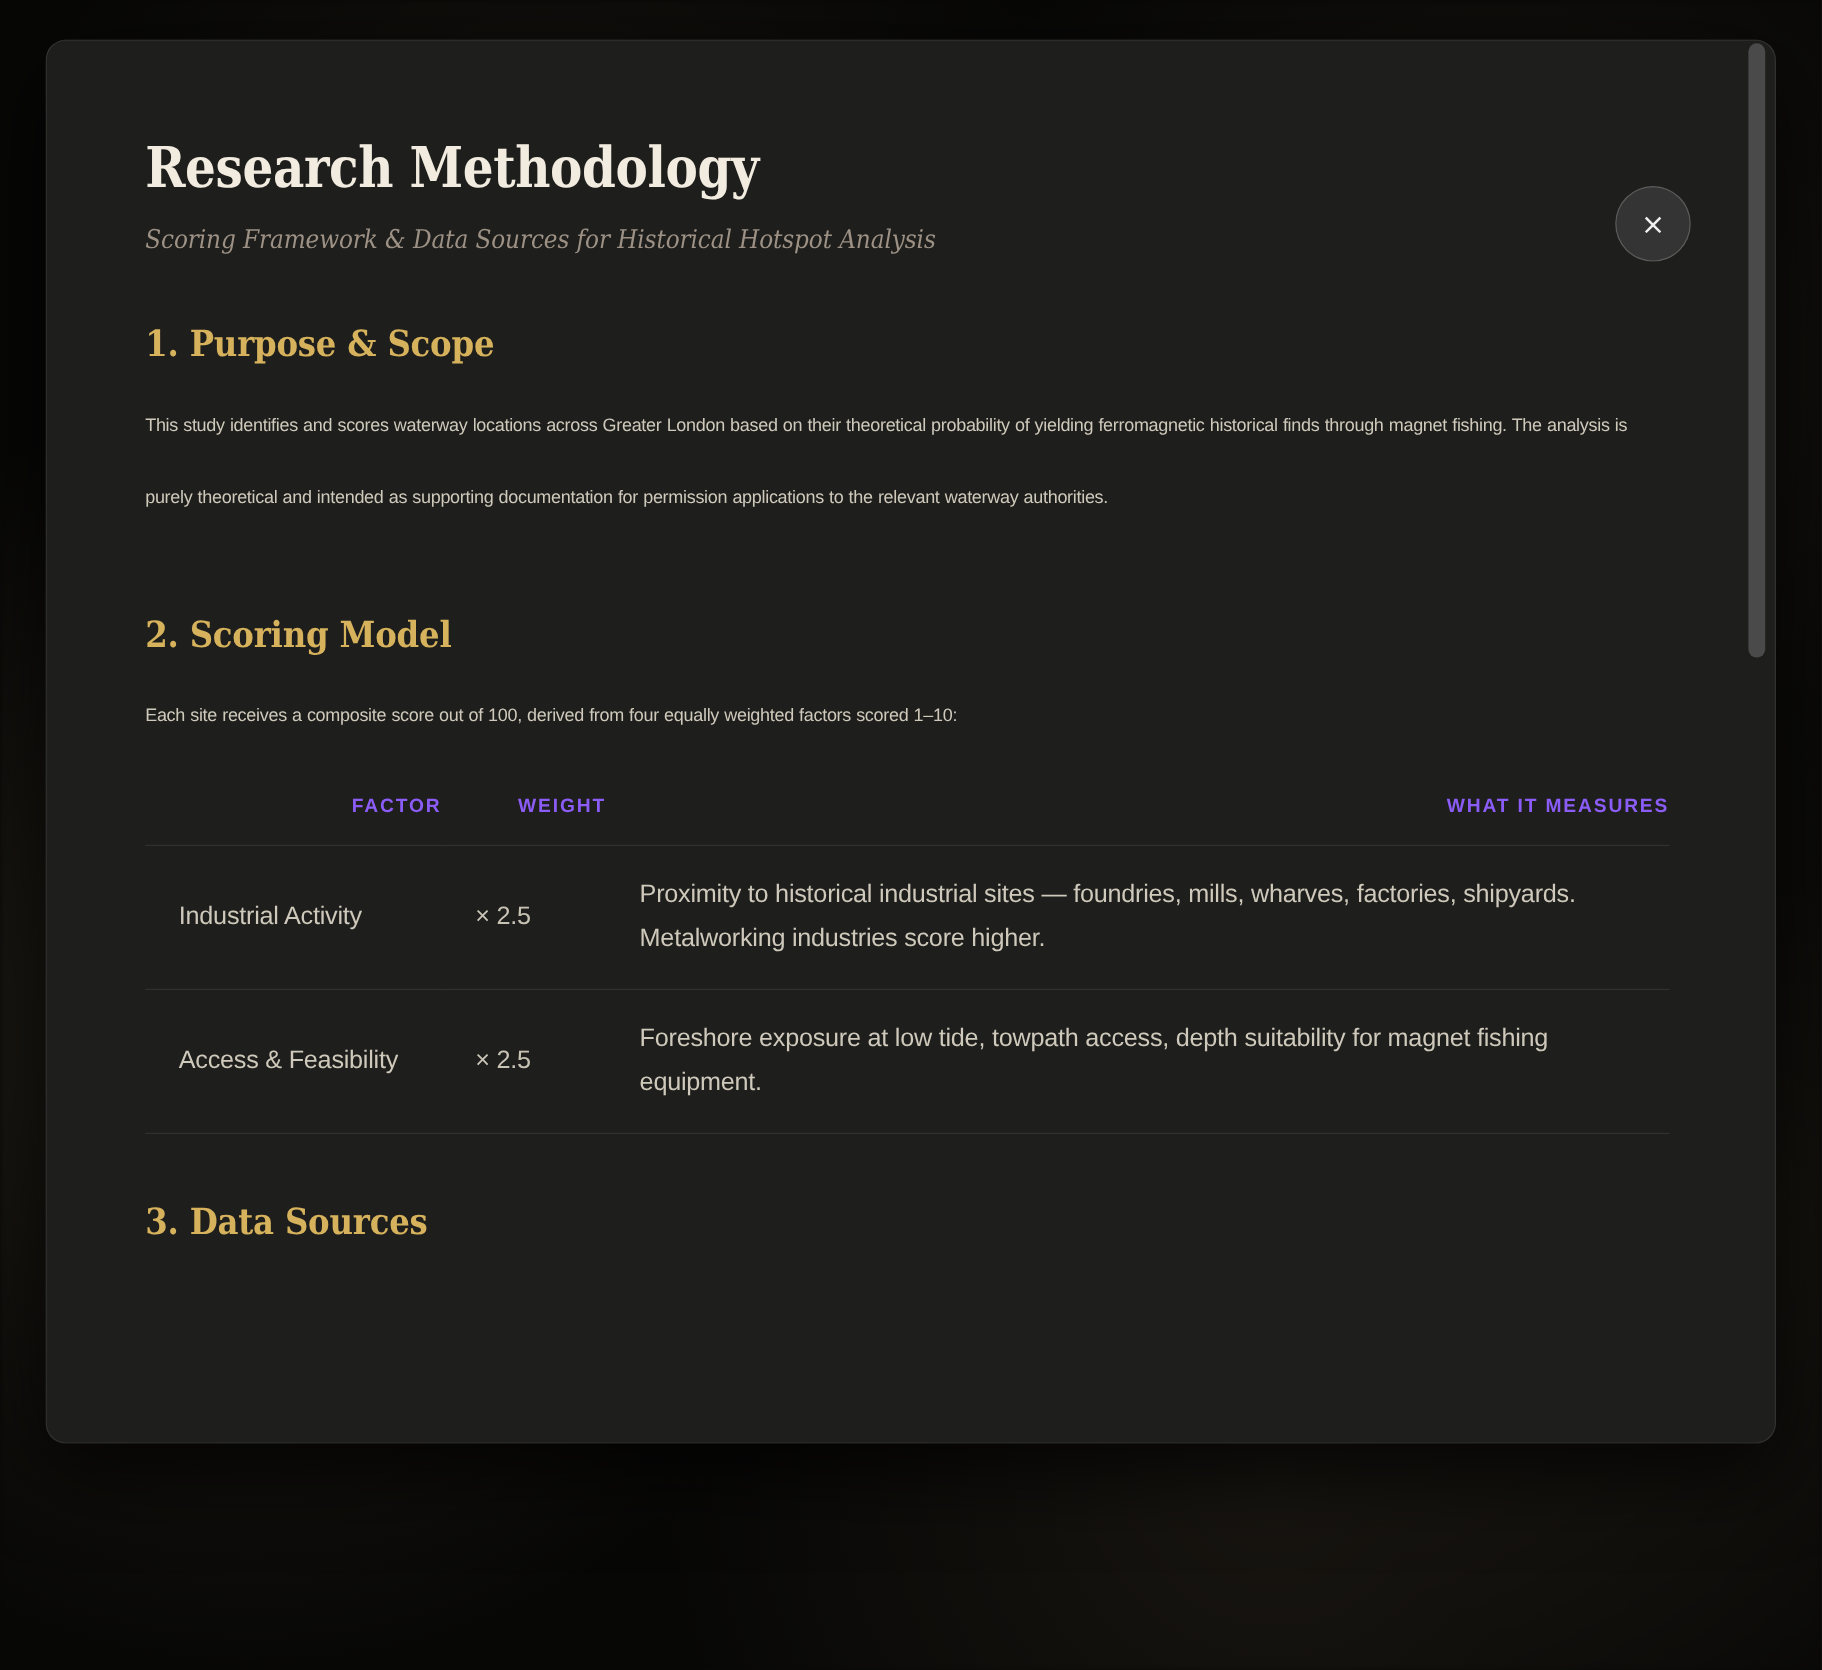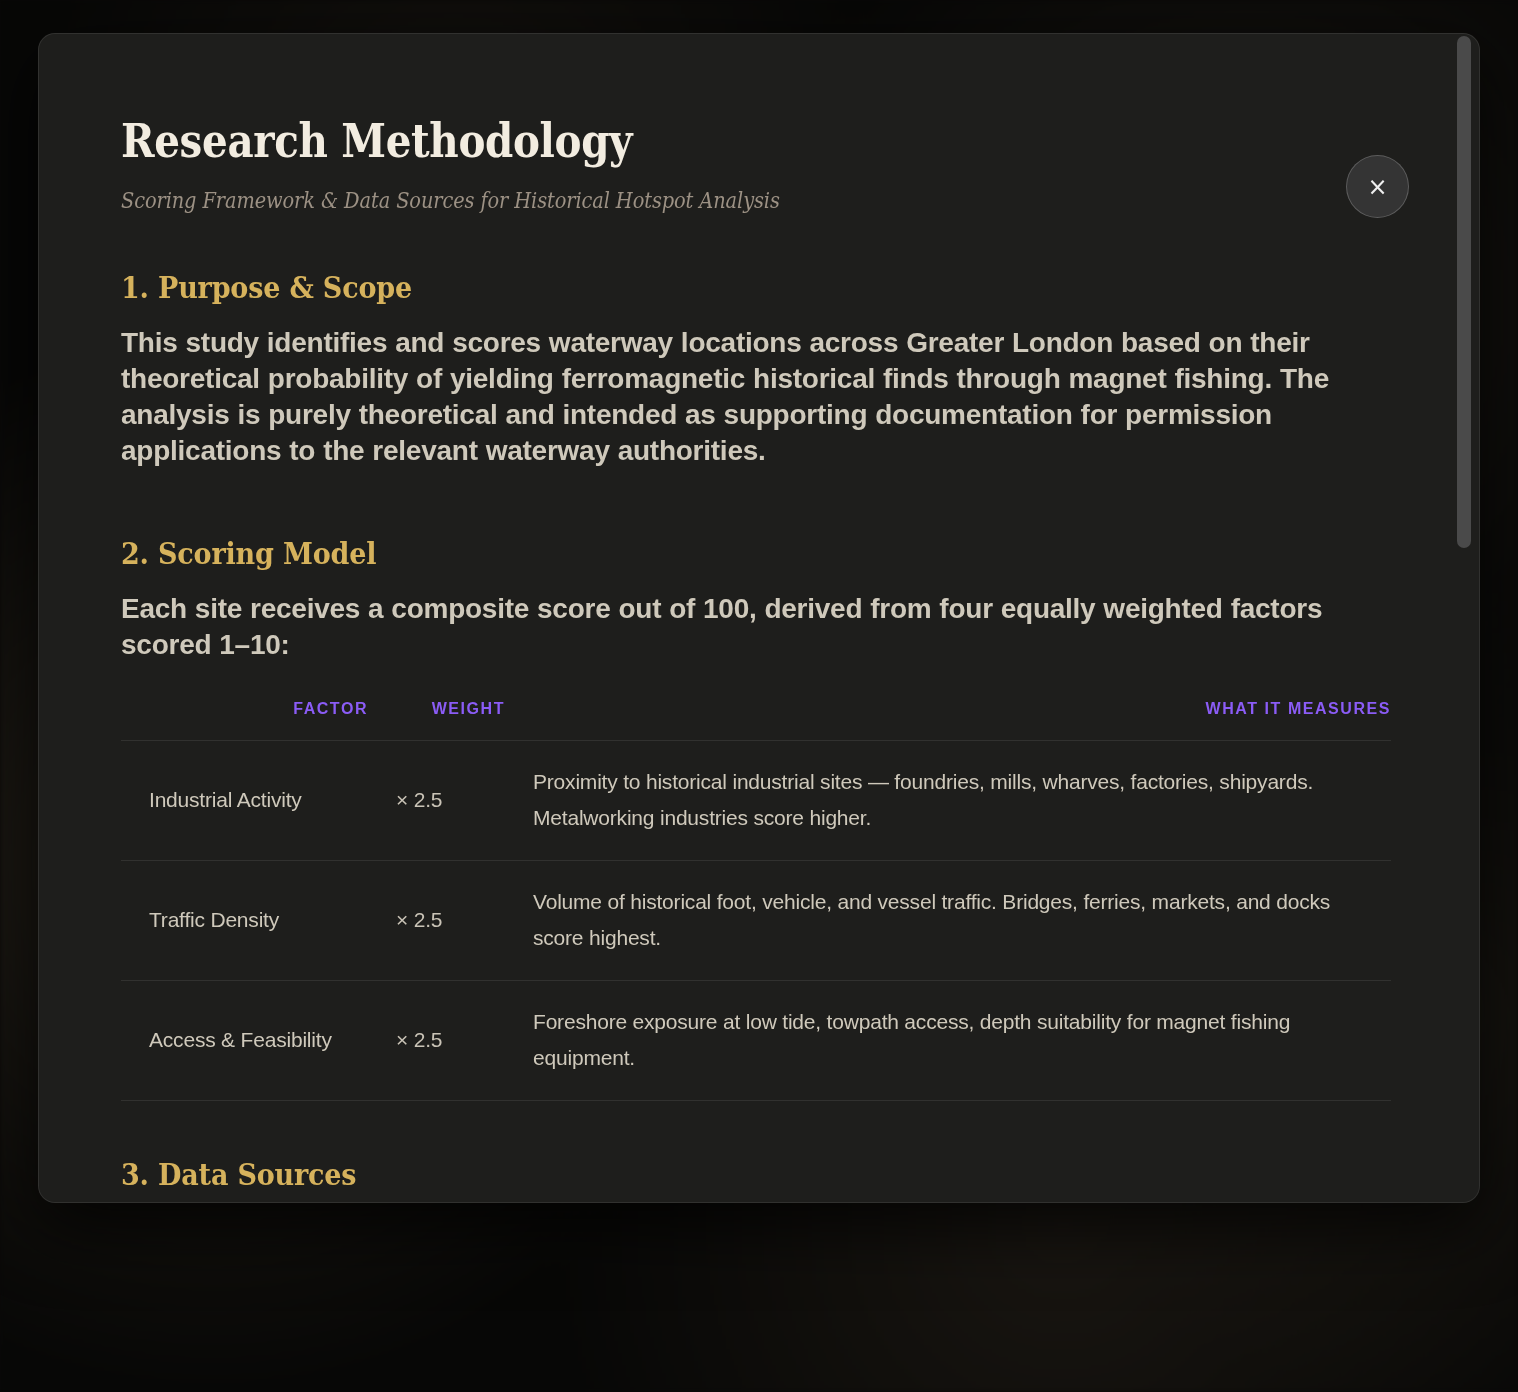--- a/index.html
+++ b/index.html
@@ -117,27 +117,26 @@
     white-space: nowrap;
   }
 
   .s1-heading { margin-top: 57px; }
   .s2-heading { margin-top: 67px; }
   .s3-heading { margin-top: 56px; }
 
   
   .body-text {
     font-family: "Liberation Sans", sans-serif;
-    font-size: 28px;
-    line-height: 36px;
+    font-size: 15px;
+    line-height: 60px;
     color: #cfc9bb;
     max-width: 1268px;
     letter-spacing: -0.25px;
     word-spacing: 0.4px;
-    font-weight: bold;
   }
 
   .s1-para { margin-top: 20px; }
   .s2-para { margin-top: 20px; }
 
   
   .factor-table {
     margin-top: 37px;
     width: 1270px;
     border-collapse: collapse;
@@ -239,25 +238,20 @@
             <th>WHAT IT MEASURES</th>
           </tr>
         </thead>
         <tbody>
           <tr>
             <td class="cell-factor">Industrial Activity</td>
             <td class="cell-weight">× 2.5</td>
             <td class="cell-desc">Proximity to historical industrial sites — foundries, mills, wharves, factories, shipyards. Metalworking industries score higher.</td>
           </tr>
           <tr>
-            <td class="cell-factor">Traffic Density</td>
-            <td class="cell-weight">× 2.5</td>
-            <td class="cell-desc">Volume of historical foot, vehicle, and vessel traffic. Bridges, ferries, markets, and docks score highest.</td>
-          </tr>
-          <tr>
             <td class="cell-factor">Access &amp; Feasibility</td>
             <td class="cell-weight">× 2.5</td>
             <td class="cell-desc">Foreshore exposure at low tide, towpath access, depth suitability for magnet fishing equipment.</td>
           </tr>
         </tbody>
       </table>
 
       <div class="table-bottom-rule"></div>
 
       <h2 class="section-heading s3-heading">3. Data Sources</h2>

